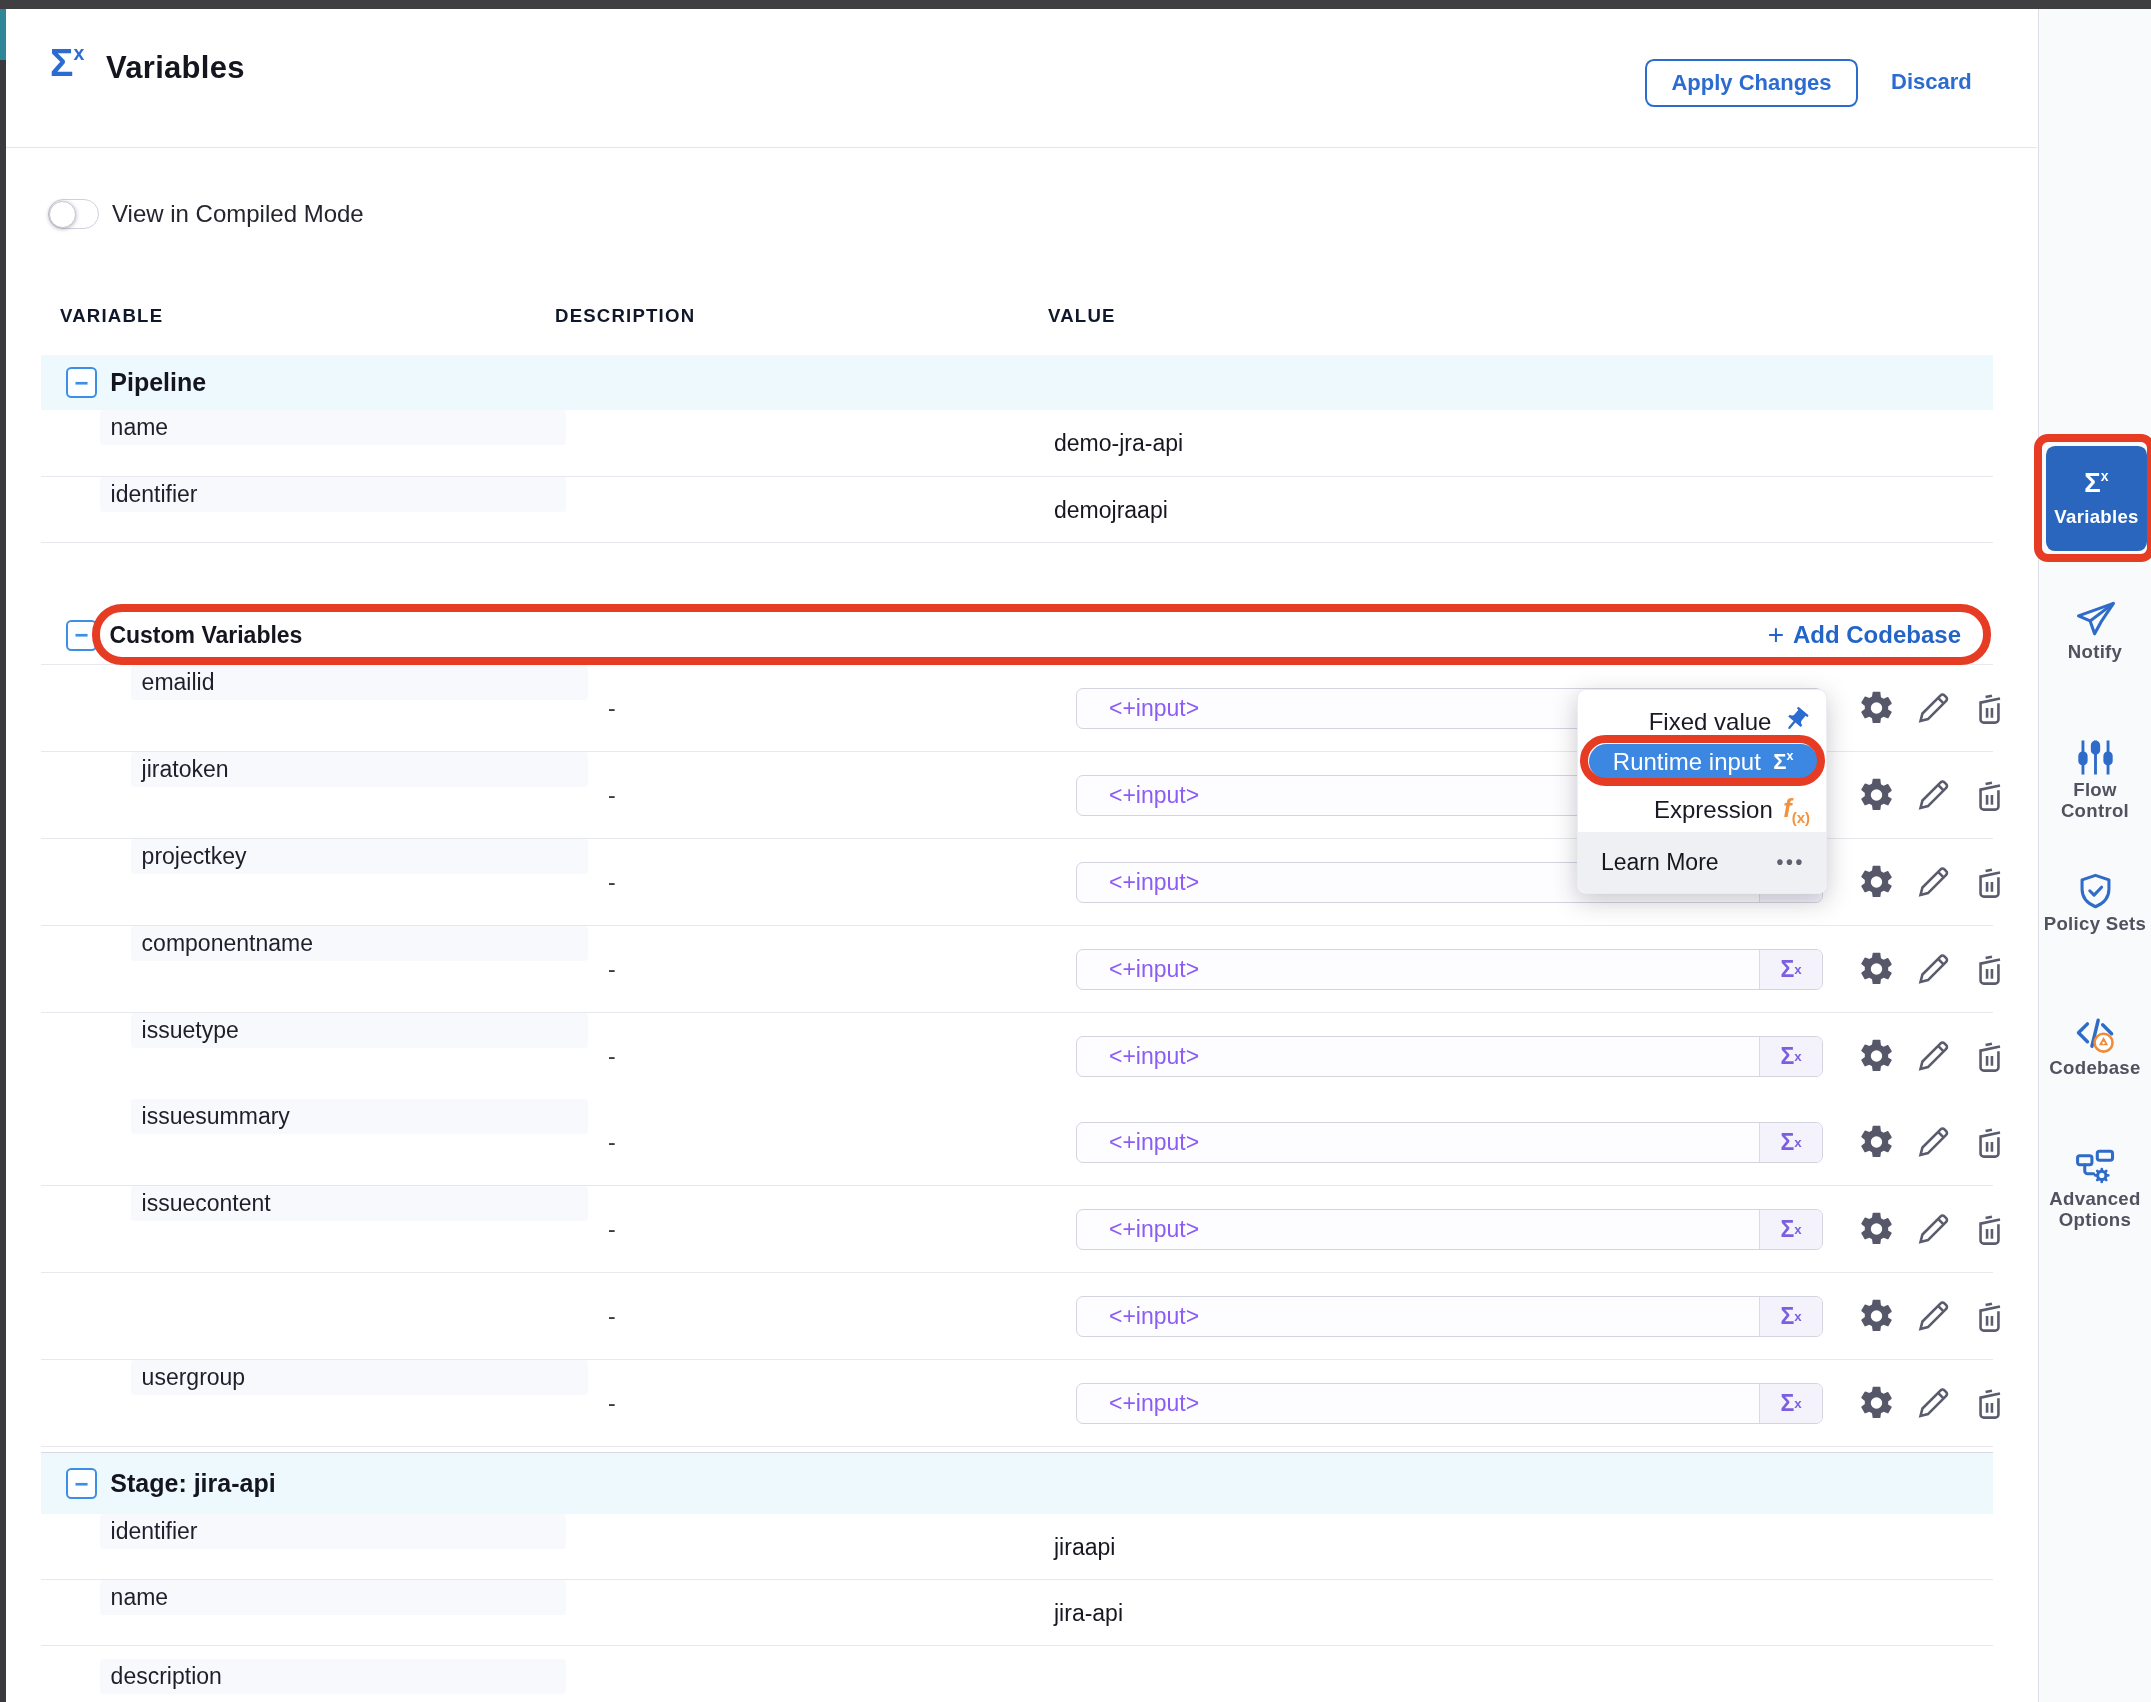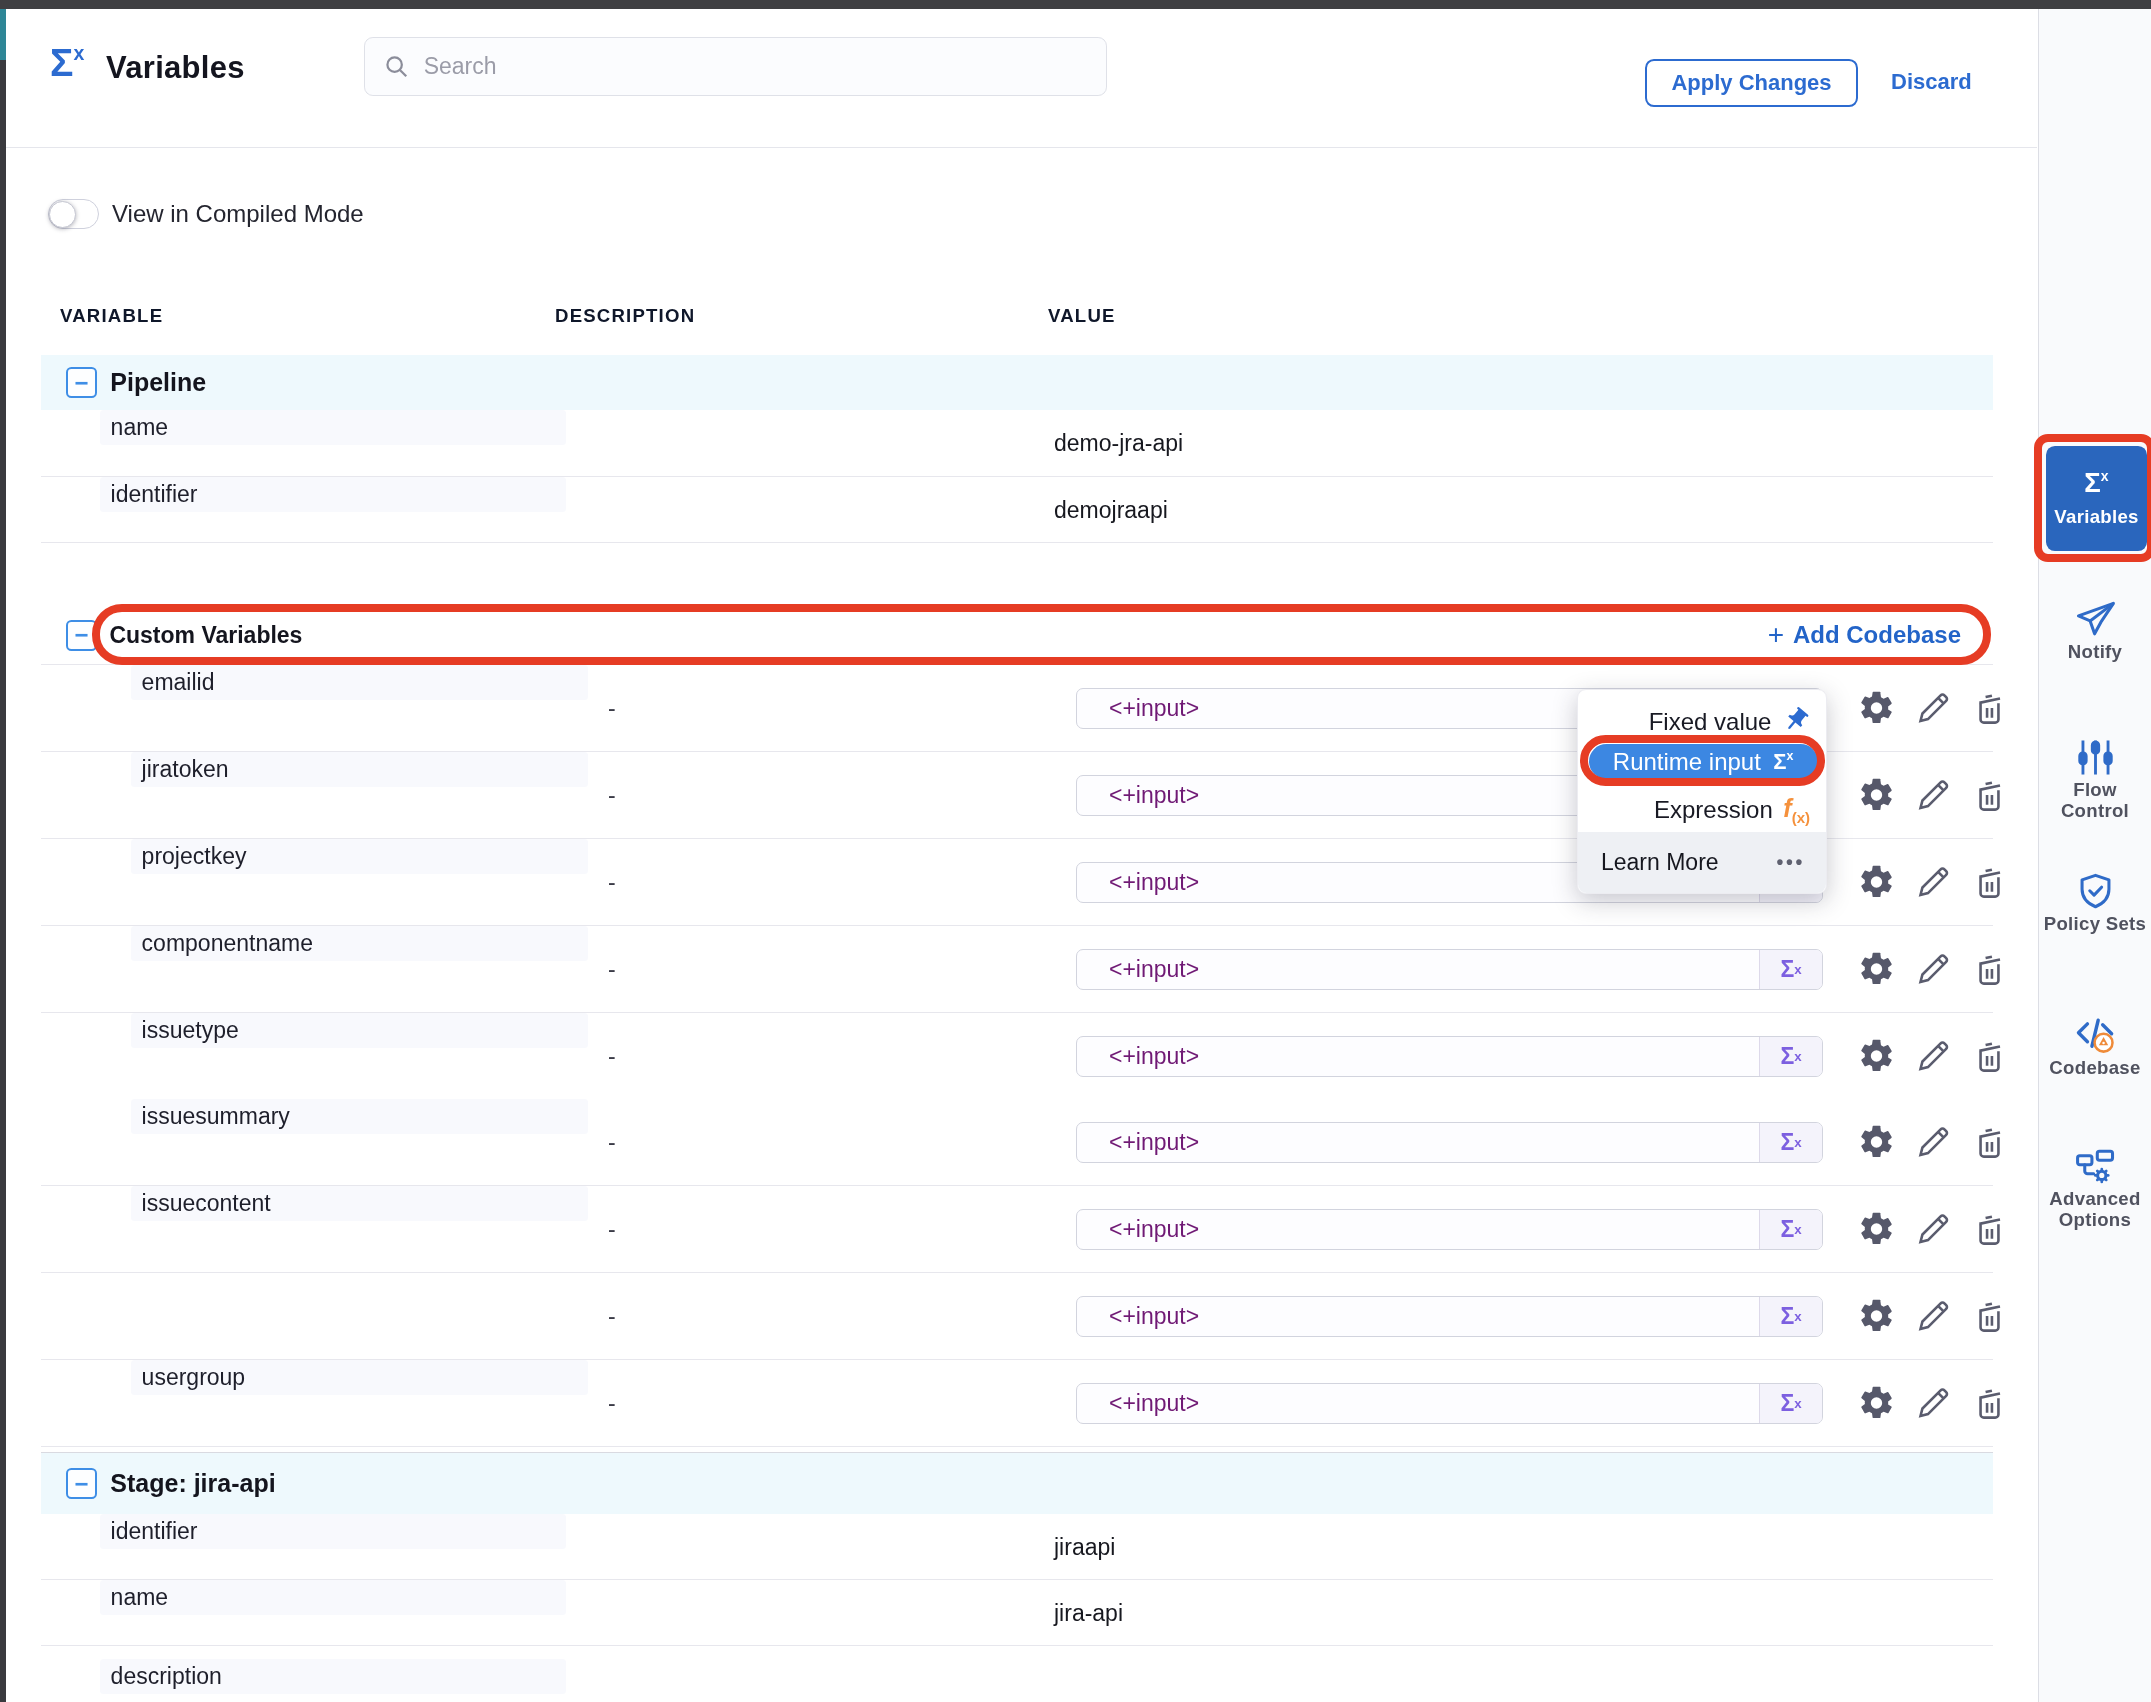--- a/index.html
+++ b/index.html
@@ -39,21 +39,21 @@
   .chip{position:absolute;background:#f8f9fd;border-radius:3.5px;display:flex;align-items:center;
         font-size:23px;color:#1e1f2b;padding-left:10.6px;box-sizing:border-box;}
   .chip.l1{left:59px;width:466px;height:35px;}
   .chip.l2{left:90px;width:457px;height:35px;}
   .pval{position:absolute;left:1013px;top:50%;transform:translateY(-50%);font-size:23px;color:#17181f;}
   .dash{position:absolute;left:567px;top:50%;transform:translateY(-50%);font-size:23px;color:#3a3b47;}
   .tagval{position:absolute;left:1013px;top:50%;transform:translateY(-50%);display:flex;align-items:center;gap:8.9px;
           font-size:26.6px;color:#5e6070;}
   .vinput{position:absolute;left:1035px;width:747px;height:41px;background:#fdfdff;border:1.8px solid #d2d4de;border-radius:7px;
           display:flex;align-items:stretch;box-sizing:border-box;overflow:hidden;}
-  .vtext{flex:1;display:flex;align-items:center;padding-left:32px;font-size:23px;color:#701a75;}
+  .vtext{flex:1;display:flex;align-items:center;padding-left:32px;font-size:23px;color:#8b5cf6;}
   .sigbtn{width:62px;background:#f4f3fb;border-left:1.8px solid #ddd9ea;display:flex;align-items:center;justify-content:center;
           color:#7c5fe0;font-size:23px;font-weight:600;}
   .sigbtn sup{font-size:13.3px;vertical-align:8.9px;}
   .ic{position:absolute;top:50%;transform:translateY(-50%);width:39px;height:39px;}
   .ic.gear{left:1816px;}.ic.pencil{left:1873px;}.ic.trash{left:1929px;}
   
   .cvrow{position:absolute;left:41px;top:606px;width:1952px;height:59px;background:#fff;border-bottom:0.9px solid #e7e7ed;
          display:flex;align-items:center;box-sizing:border-box;}
   .cvtitle{margin-left:12.4px;font-size:23px;font-weight:700;color:#14151e;}
   .addvar{position:absolute;right:32px;top:50%;transform:translateY(-50%);display:flex;align-items:center;gap:8.9px;
@@ -93,27 +93,20 @@
 <body>
 
 <div id="app">
   <div class="topbar"></div>
   <div class="leftedge"></div>
   <div class="leftteal"></div>
 
   <div class="hdr"></div>
   <div class="hsig"><span>Σ</span><sup>x</sup></div>
   <div class="ptitle">Variables</div>
-  <div class="searchbox">
-    <svg width="26.6" height="26.6" viewBox="0 0 24 24" fill="none" stroke="#8b8d9a" stroke-width="2">
-        <circle cx="10.5" cy="10.5" r="6.5"></circle>
-        <line x1="15.5" y1="15.5" x2="21" y2="21"></line>
-      </svg>
-    <input value="" placeholder="Search" style="">
-  </div>
   <div class="applybtn">Apply Changes</div>
   <div class="discard">Discard</div>
 
   <div class="toggle">
       <div class="knob"></div>
     </div>
   <div class="tlabel">View in Compiled Mode</div>
 
   <div class="colh" style="left:60px;">VARIABLE</div>
   <div class="colh" style="left:555px;">DESCRIPTION</div>

